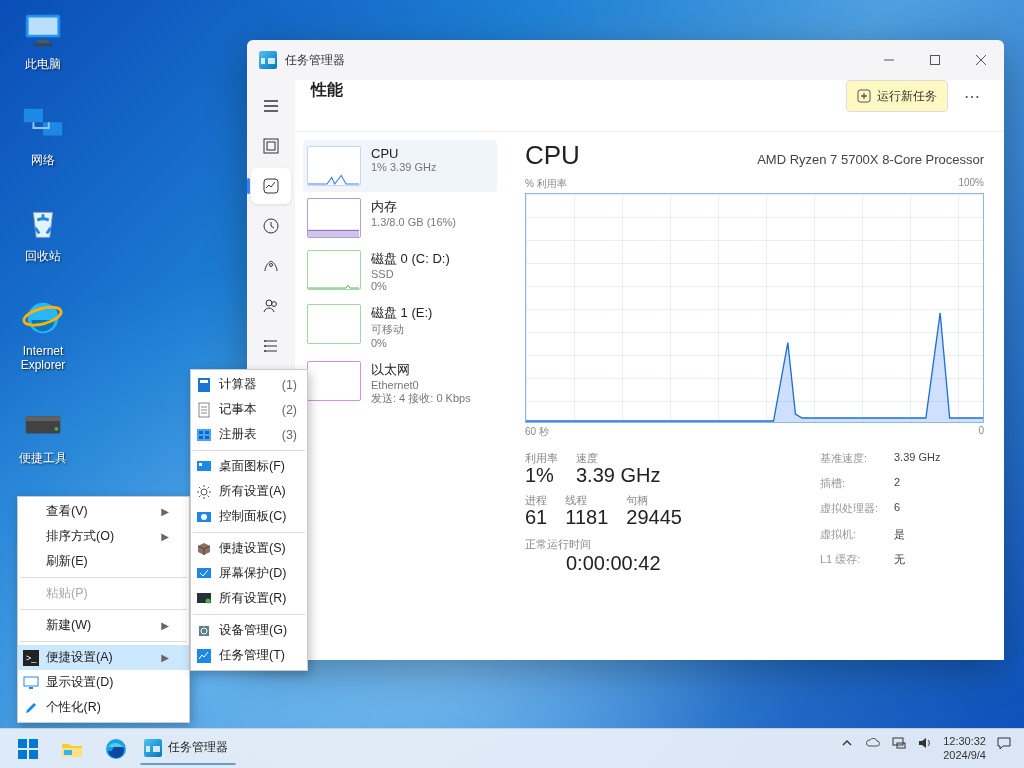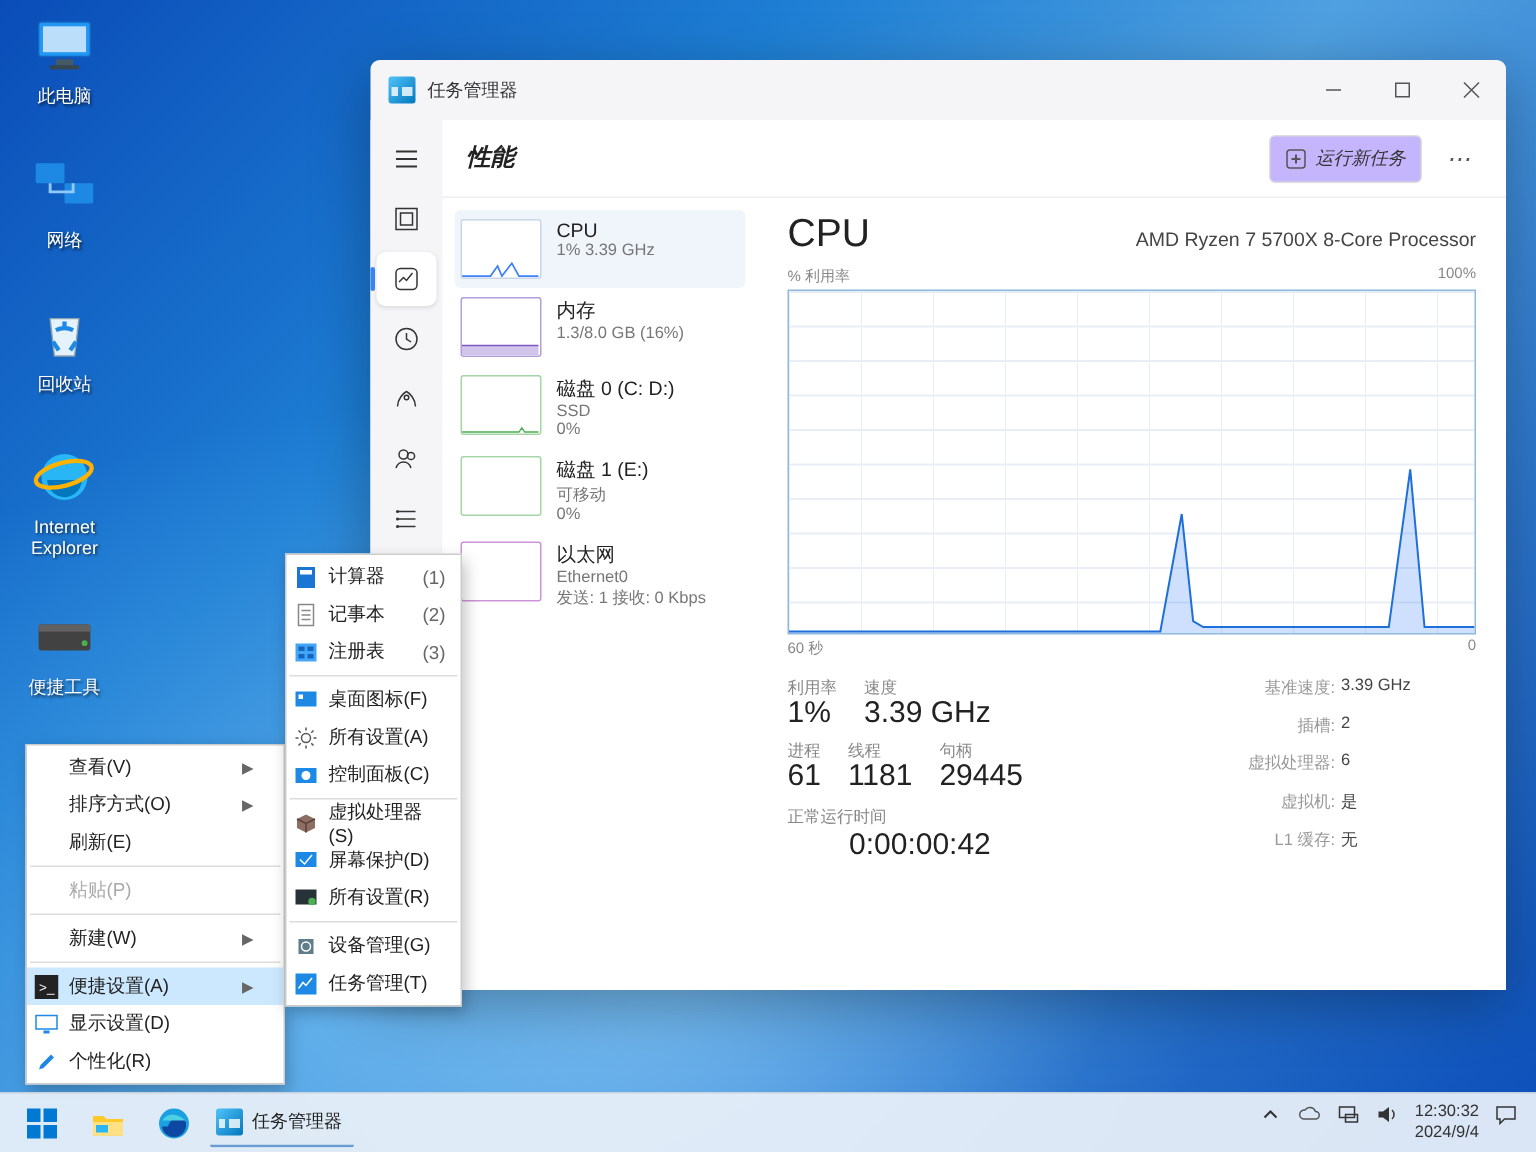--- a/index.html
+++ b/index.html
@@ -26,24 +26,24 @@
 
 .tm-body { flex: 1; display: flex; }
 .tm-rail { width: 48px; background: #f5f5f7; display: flex; flex-direction: column; align-items: center; padding-top: 8px; gap: 4px; }
 .rail-btn { width: 40px; height: 36px; border-radius: 6px; display: flex; align-items: center; justify-content: center; color: #333; }
 .rail-btn.sel { background: #fff; box-shadow: 0 1px 3px rgba(0,0,0,0.1); position: relative; }
 .rail-btn.sel::before { content:''; position:absolute; left:-4px; top:10px; width:3px; height:16px; background:#3b82f6; border-radius:2px; }
 .rail-btn svg { width: 18px; height: 18px; }
 .rail-spacer { flex: 1; }
 
 .tm-content { flex: 1; background: #fff; display: flex; flex-direction: column; }
-.tm-header { height: 52px; display: flex; align-items: center; padding: 0 16px; border-bottom: 1px solid #eee; font-style: italic; }
+.tm-header { height: 52px; display: flex; align-items: flex-start; padding: 0 16px; border-bottom: 1px solid #eee; }
 .tm-header-title { font-size: 16px; font-weight: 600; color: #222; }
 .tm-header-actions { margin-left: auto; display: flex; align-items: center; gap: 8px; }
-.run-task { height: 32px; border: 1px solid #ddd; border-radius: 4px; display: flex; align-items: center; padding: 0 10px; font-size: 12px; gap: 6px; color: #333; background:#c4b5fd; }
+.run-task { height: 32px; border: 1px solid #ddd; border-radius: 4px; display: flex; align-items: center; padding: 0 10px; font-size: 12px; gap: 6px; color: #333; background:#fef9c3; }
 .more-btn { width: 32px; height: 32px; display: flex; align-items: center; justify-content: center; color: #555; }
 
 .tm-main { flex: 1; display: flex; }
 .res-list { width: 210px; padding: 8px; overflow: hidden; }
 .res-item { display: flex; gap: 10px; padding: 6px 4px; border-radius: 4px; }
 .res-item.sel { background: #f0f4fb; }
 .res-thumb { width: 54px; height: 40px; border: 1px solid #c8d6e8; border-radius: 2px; background: #fff; position: relative; overflow: hidden; }
 .res-thumb .spark { position:absolute; bottom:0; left:0; right:0; height:100%; }
 .res-text .t1 { font-size: 13px; color: #222; }
 .res-text .t2 { font-size: 11px; color: #777; }
@@ -51,21 +51,21 @@
 .cpu-pane { flex: 1; padding: 8px 20px; }
 .cpu-head { display: flex; align-items: baseline; }
 .cpu-head h1 { font-size: 26px; font-weight: 400; color: #222; }
 .cpu-head .model { margin-left: auto; font-size: 13px; color: #444; }
 .chart-labels { display: flex; justify-content: space-between; font-size: 10px; color: #888; margin-top: 6px; }
 .cpu-chart { height: 230px; border: 1px solid #8eb8e0; background: #fff; margin-top: 2px; position: relative; background-image: linear-gradient(#e8eef5 1px, transparent 1px), linear-gradient(90deg, #e8eef5 1px, transparent 1px); background-size: 48px 23px; }
 .cpu-chart svg { position: absolute; inset: 0; width: 100%; height: 100%; }
 .x-labels { display: flex; justify-content: space-between; font-size: 10px; color: #888; margin-top: 2px; }
 .stat-label { font-size: 11px; color: #888; }
 .stat-val { font-size: 20px; color: #222; margin-top: -2px; }
-.spec-label { font-size: 11px; color: #999; text-align: right; }
+.spec-label { font-size: 11px; color: #999; }
 .spec-val { font-size: 11px; color: #444; }
 .spec-grid { display: grid; grid-template-columns: 70px 90px; gap: 2px 4px; }
 .uptime-row { margin-top: 8px; }
 .uptime-label { font-size: 11px; color: #888; }
 .uptime-val { font-size: 20px; color: #222; margin-left: 41px; }
 
 
 .ctx { position: absolute; background: #fff; border: 1px solid #ccc; box-shadow: 2px 4px 10px rgba(0,0,0,0.25); font-size: 12.5px; color: #222; }
 .ctx-item { height: 25px; display: flex; align-items: center; padding: 0 20px 0 28px; position: relative; }
 .ctx-item.hov { background: #cce8ff; }
@@ -279,21 +279,21 @@
                 <div class="t1">磁盘 1 (E:)</div>
                 <div class="t2">可移动</div>
                 <div class="t2">0%</div>
               </div>
           </div>
           <div class="res-item">
             <div class="res-thumb" style="border-color:#ce93d8;"></div>
             <div class="res-text">
                 <div class="t1">以太网</div>
                 <div class="t2">Ethernet0</div>
-                <div class="t2">发送: 1  接收: 0 Kbps</div>
+                <div class="t2">发送: 4  接收: 0 Kbps</div>
               </div>
           </div>
         </div>
         <div class="cpu-pane">
           <div class="cpu-head">
             <h1>CPU</h1>
             <span class="model">AMD Ryzen 7 5700X 8-Core Processor</span>
           </div>
           <div class="chart-labels">
               <span>% 利用率</span>
@@ -474,21 +474,21 @@
       <span>控制面板(C)</span>
     </div>
   <div class="ctx-sep"></div>
   <div class="ctx-item">
       <span class="ico">
         <svg viewBox="0 0 16 16">
           <path d="M2 5 l6-3 6 3 v6 l-6 3 -6-3z" fill="#8d6e63"></path>
           <path d="M2 5 l6 3 6-3 M8 8 v6" stroke="#5d4037" fill="none"></path>
         </svg>
       </span>
-      <span>虚拟处理器(S)</span>
+      <span>便捷设置(S)</span>
     </div>
   <div class="ctx-item">
       <span class="ico">
         <svg viewBox="0 0 16 16">
           <rect x="1" y="2" width="14" height="10" fill="#1e88e5"></rect>
           <path d="M4 7 l3 3 5-6" stroke="#fff" fill="none"></path>
         </svg>
       </span>
       <span>屏幕保护(D)</span>
     </div>

